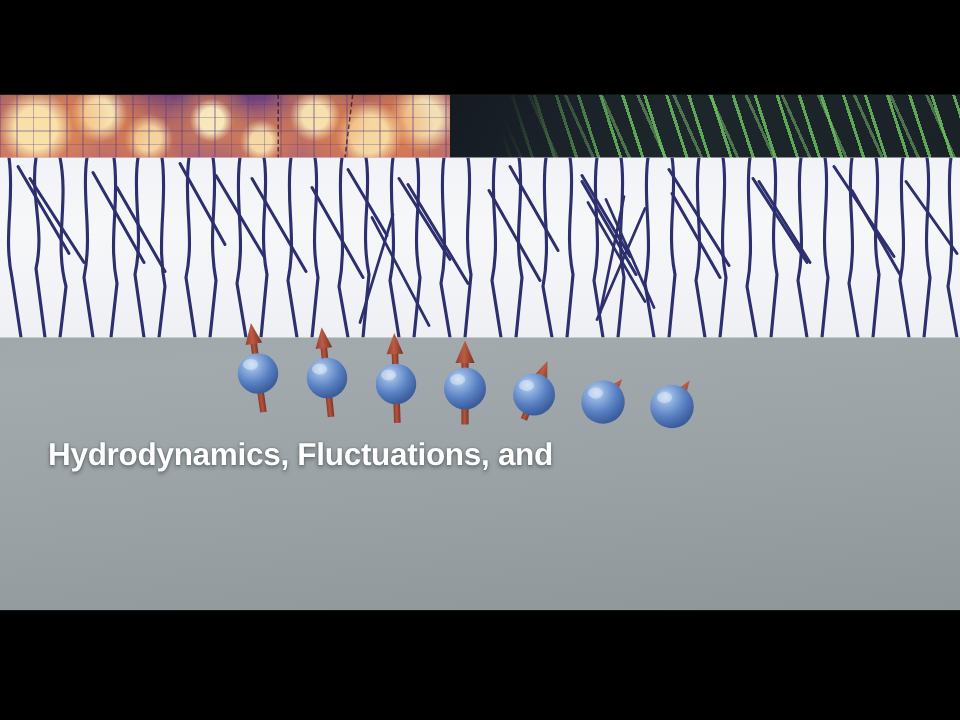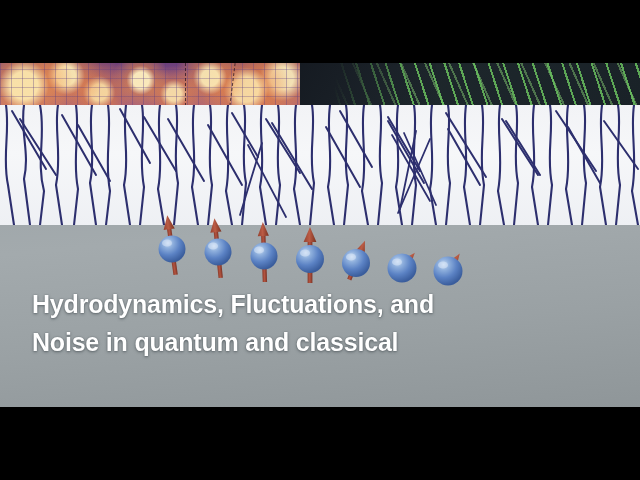--- a/index.html
+++ b/index.html
@@ -142,21 +142,21 @@
     position: absolute;
     left: 32px;
     top: 222px;
     width: 540px;
     z-index: 30;
   }
   .title-line {
     color: #ffffff;
     font-family: "Liberation Sans", sans-serif;
     font-weight: bold;
-    font-size: 25px;
+    font-size: 21px;
     line-height: 38px;
     letter-spacing: -0.2px;
     text-shadow: 0 1px 3px rgba(40,50,55,0.55), 0 0 1px rgba(40,50,55,0.5);
     white-space: nowrap;
   }
 </style>
 </head>
 <body>
 
 <div id="stage">
@@ -339,21 +339,20 @@
             <path d="M0,-21 L6.8,-2 L-6.8,-2 Z" fill="url(#head)"></path>
           </g>
           <circle cx="298" cy="48" r="14.5" fill="url(#sph)"></circle>
           <ellipse cx="293" cy="42" rx="5" ry="3.6" fill="#dbe8f8" opacity="0.55"></ellipse>
         </g>
       </svg>
     </div>
 
     <div class="title-block">
       <div class="title-line">Hydrodynamics, Fluctuations, and</div>
-      <div class="title-line">Noise in quantum and classical</div>
     </div>
 
   </div>
 
   <div class="letterbox top"></div>
   <div class="letterbox bottom"></div>
 
 </div>
 
 </body></html>

